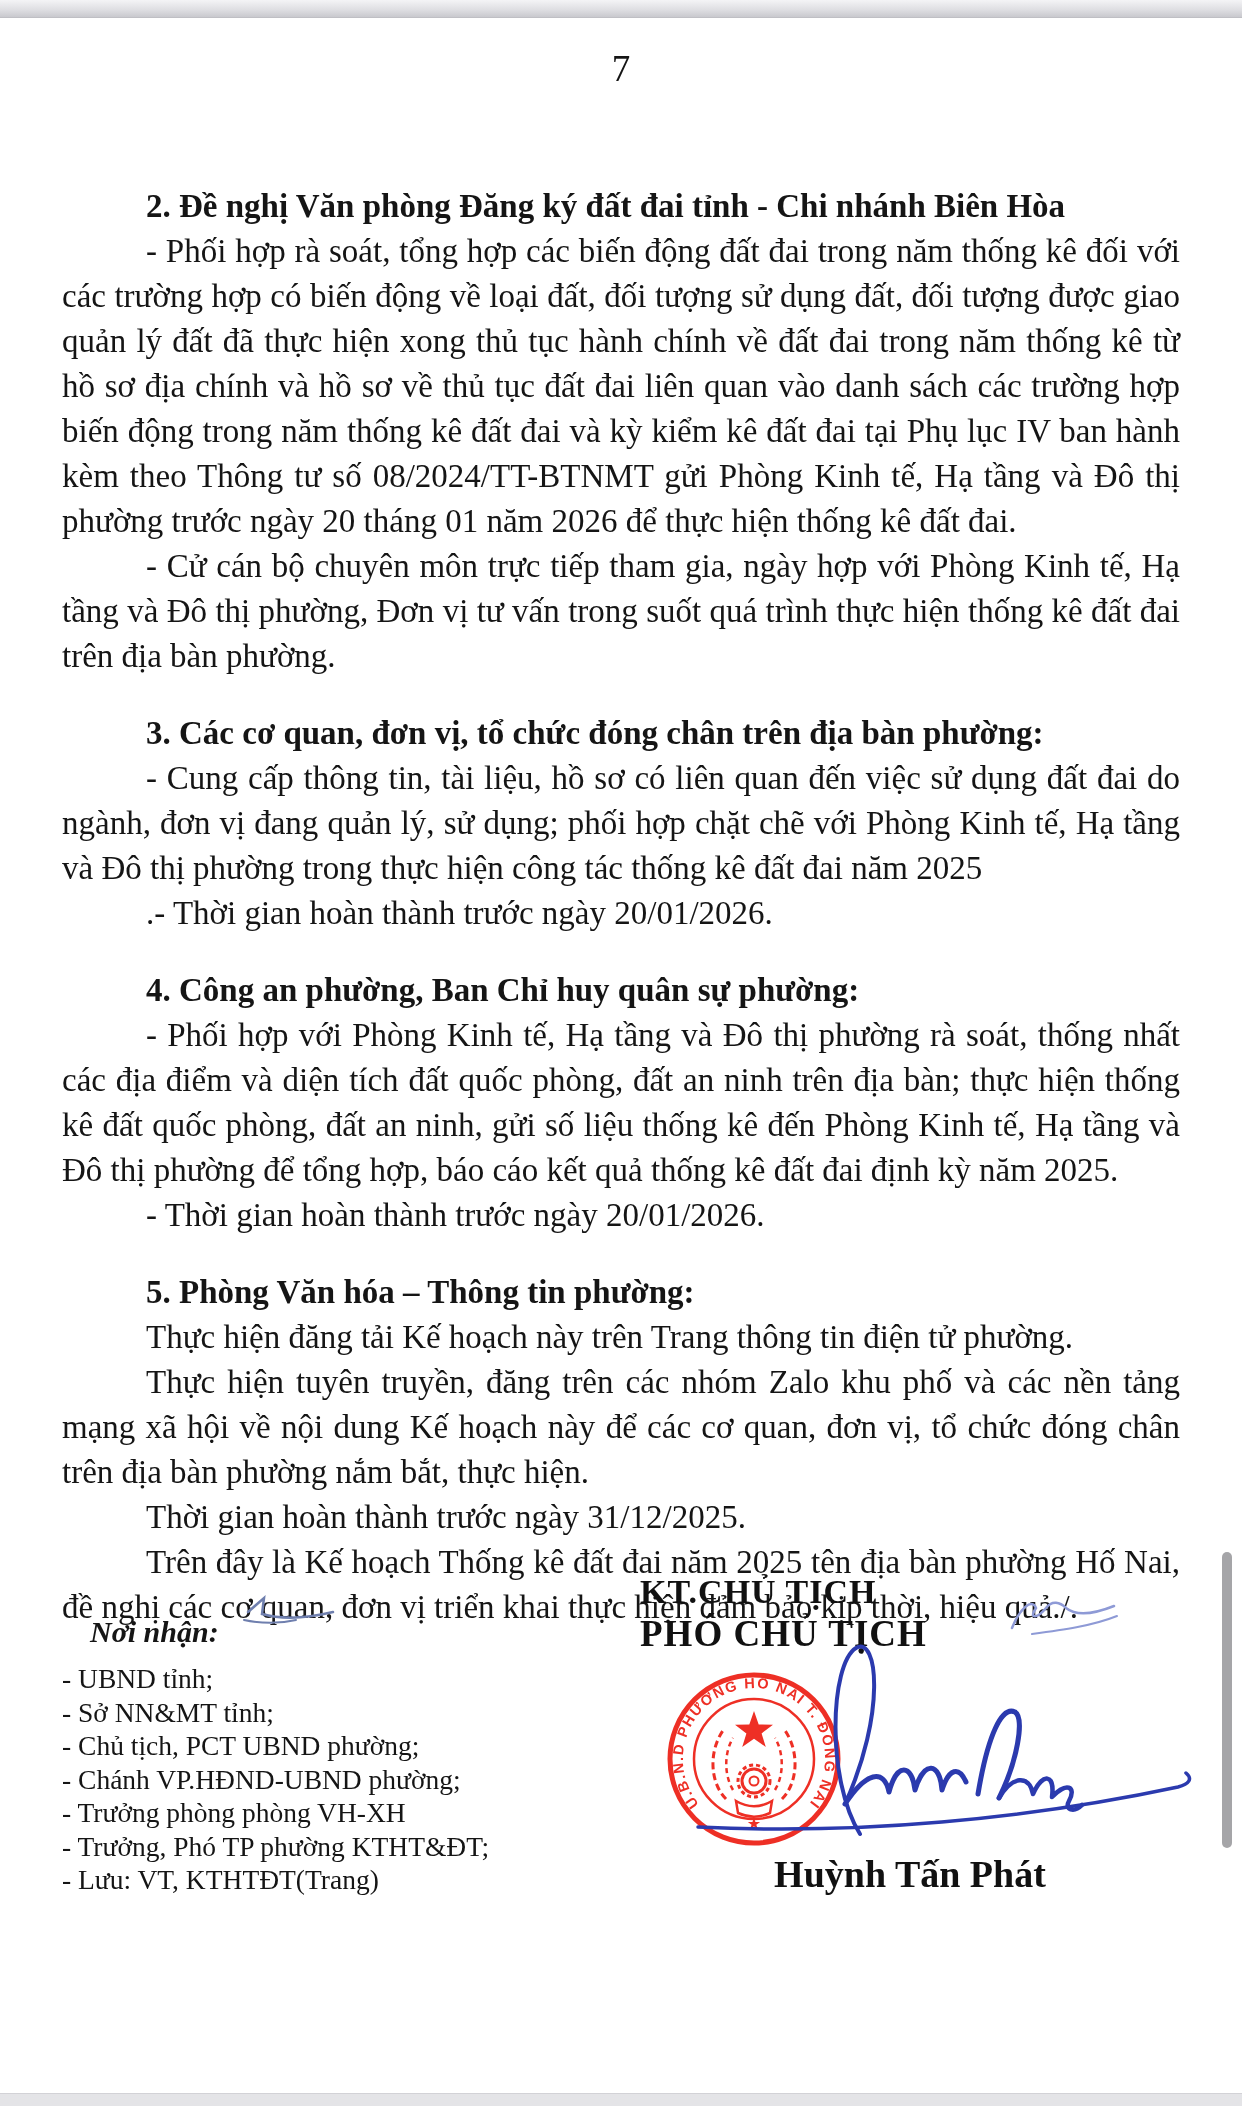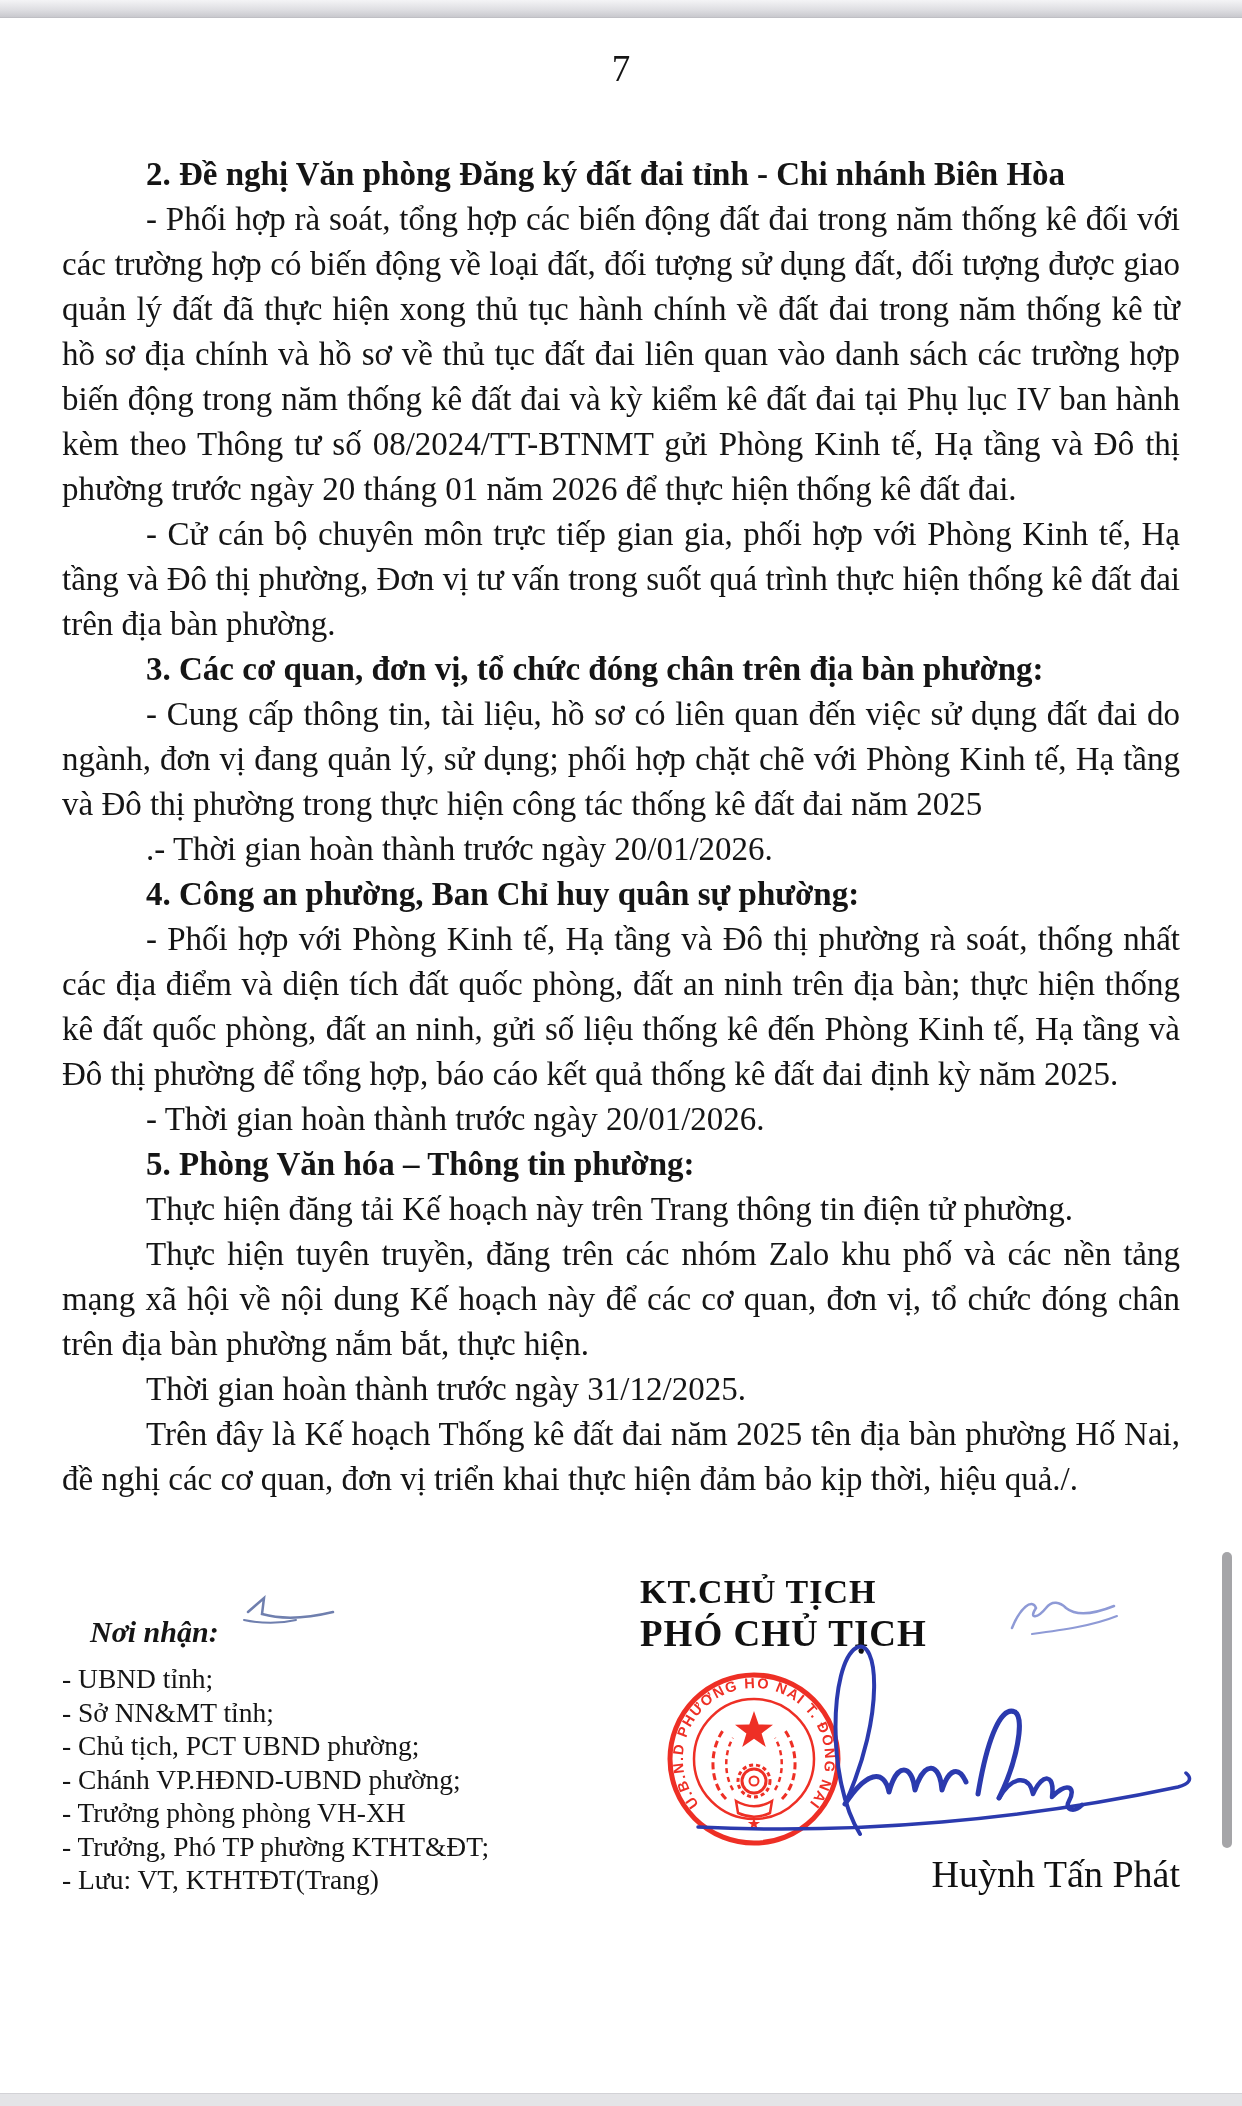--- a/index.html
+++ b/index.html
@@ -11,29 +11,29 @@
            border-bottom:1px solid #bfbfc4;z-index:5;}
   .bottom-bar{position:absolute;bottom:0;left:0;width:100%;height:12px;
               background:#e4e4e7;border-top:1px solid #d2d2d6;z-index:5;}
   .scroll-thumb{position:absolute;left:1222px;top:1552px;width:10px;height:296px;
                 background:var(--scrollbar);border-radius:5px;z-index:6;}
   .page-number{position:absolute;top:50px;left:0;width:1242px;text-align:center;
                font-size:37px;line-height:1;color:#151515;}
   .content{position:absolute;top:152px;left:62px;width:1118px;
            font-size:33px;line-height:45px;color:#151515;text-align:justify;z-index:1;}
   .content p{margin:0;text-indent:84px;}
-  .content p.heading{font-weight:bold;}
+  .content p.heading{font-weight:bold;margin-top:32px;}
   .recipients{position:absolute;left:62px;top:1570px;width:540px;color:#151515;z-index:1;}
   .recipients-label{font-weight:bold;font-style:italic;font-size:30px;line-height:36px;margin-left:28px;margin-top:44px;}
   .recipients-list{margin:12px 0 2px 0;padding:0;list-style:none;font-size:27.5px;line-height:33.5px;}
   .sig-block{position:absolute;left:640px;top:1572px;width:540px;text-align:left;color:#111;z-index:1;}
   .sig-title-1{font-weight:bold;font-size:34px;line-height:40px;letter-spacing:1px;}
   .sig-title-2{font-weight:bold;font-size:37px;line-height:44px;letter-spacing:1px;}
-  .sig-name{position:absolute;left:640px;top:1852px;width:540px;text-align:right;
-            font-weight:normal;font-size:38px;color:#111;z-index:1;}
+  .sig-name{position:absolute;left:640px;top:1852px;width:540px;text-align:center;
+            font-weight:bold;font-size:38px;color:#111;z-index:1;}
   .seal-svg{position:absolute;left:666px;top:1671px;width:176px;height:176px;color:var(--seal-red);z-index:2;}
   .big-sig-svg{position:absolute;left:598px;top:1622px;width:665px;height:225px;color:var(--sig-blue);z-index:3;}
   .kt-mark-svg{position:absolute;left:1002px;top:1586px;width:120px;height:60px;color:var(--sig-light);z-index:3;}
   .nn-mark-svg{position:absolute;left:238px;top:1590px;width:105px;height:40px;color:var(--pen-gray);z-index:2;}
   .ring-text{font-family:"Liberation Sans","DejaVu Sans",sans-serif;font-weight:bold;
              font-size:14.5px;letter-spacing:1.5px;}
 </style>
 </head>
 <body>
 
@@ -42,21 +42,21 @@
   <div class="top-bar"></div>
 
   <div class="page-number">7</div>
 
   <div class="content">
 
       <p class="line heading">2. Đề nghị Văn phòng Đăng ký đất đai tỉnh - Chi nhánh Biên Hòa</p>
 
       <p class="line para">- Phối hợp rà soát, tổng hợp các biến động đất đai trong năm thống kê đối với các trường hợp có biến động về loại đất, đối tượng sử dụng đất, đối tượng được giao quản lý đất đã thực hiện xong thủ tục hành chính về đất đai trong năm thống kê từ hồ sơ địa chính và hồ sơ về thủ tục đất đai liên quan vào danh sách các trường hợp biến động trong năm thống kê đất đai và kỳ kiểm kê đất đai tại Phụ lục IV ban hành kèm theo Thông tư số 08/2024/TT-BTNMT gửi Phòng Kinh tế, Hạ tầng và Đô thị phường trước ngày 20 tháng 01 năm 2026 để thực hiện thống kê đất đai.</p>
 
-      <p class="line para">- Cử cán bộ chuyên môn trực tiếp gian gia, phối hợp với Phòng Kinh tế, Hạ tầng và Đô thị phường, Đơn vị tư vấn trong suốt quá trình thực hiện thống kê đất đai trên địa bàn phường.</p>
+      <p class="line para">- Cử cán bộ chuyên môn trực tiếp tham gia, ngày hợp với Phòng Kinh tế, Hạ tầng và Đô thị phường, Đơn vị tư vấn trong suốt quá trình thực hiện thống kê đất đai trên địa bàn phường.</p>
 
       <p class="line heading">3. Các cơ quan, đơn vị, tổ chức đóng chân trên địa bàn phường:</p>
 
       <p class="line para">- Cung cấp thông tin, tài liệu, hồ sơ có liên quan đến việc sử dụng đất đai do ngành, đơn vị đang quản lý, sử dụng; phối hợp chặt chẽ với Phòng Kinh tế, Hạ tầng và Đô thị phường trong thực hiện công tác thống kê đất đai năm 2025</p>
 
       <p class="line para">.- Thời gian hoàn thành trước ngày 20/01/2026.</p>
 
       <p class="line heading">4. Công an phường, Ban Chỉ huy quân sự phường:</p>
 
       <p class="line para">- Phối hợp với Phòng Kinh tế, Hạ tầng và Đô thị phường rà soát, thống nhất các địa điểm và diện tích đất quốc phòng, đất an ninh trên địa bàn; thực hiện thống kê đất quốc phòng, đất an ninh, gửi số liệu thống kê đến Phòng Kinh tế, Hạ tầng và Đô thị phường để tổng hợp, báo cáo kết quả thống kê đất đai định kỳ năm 2025.</p>

